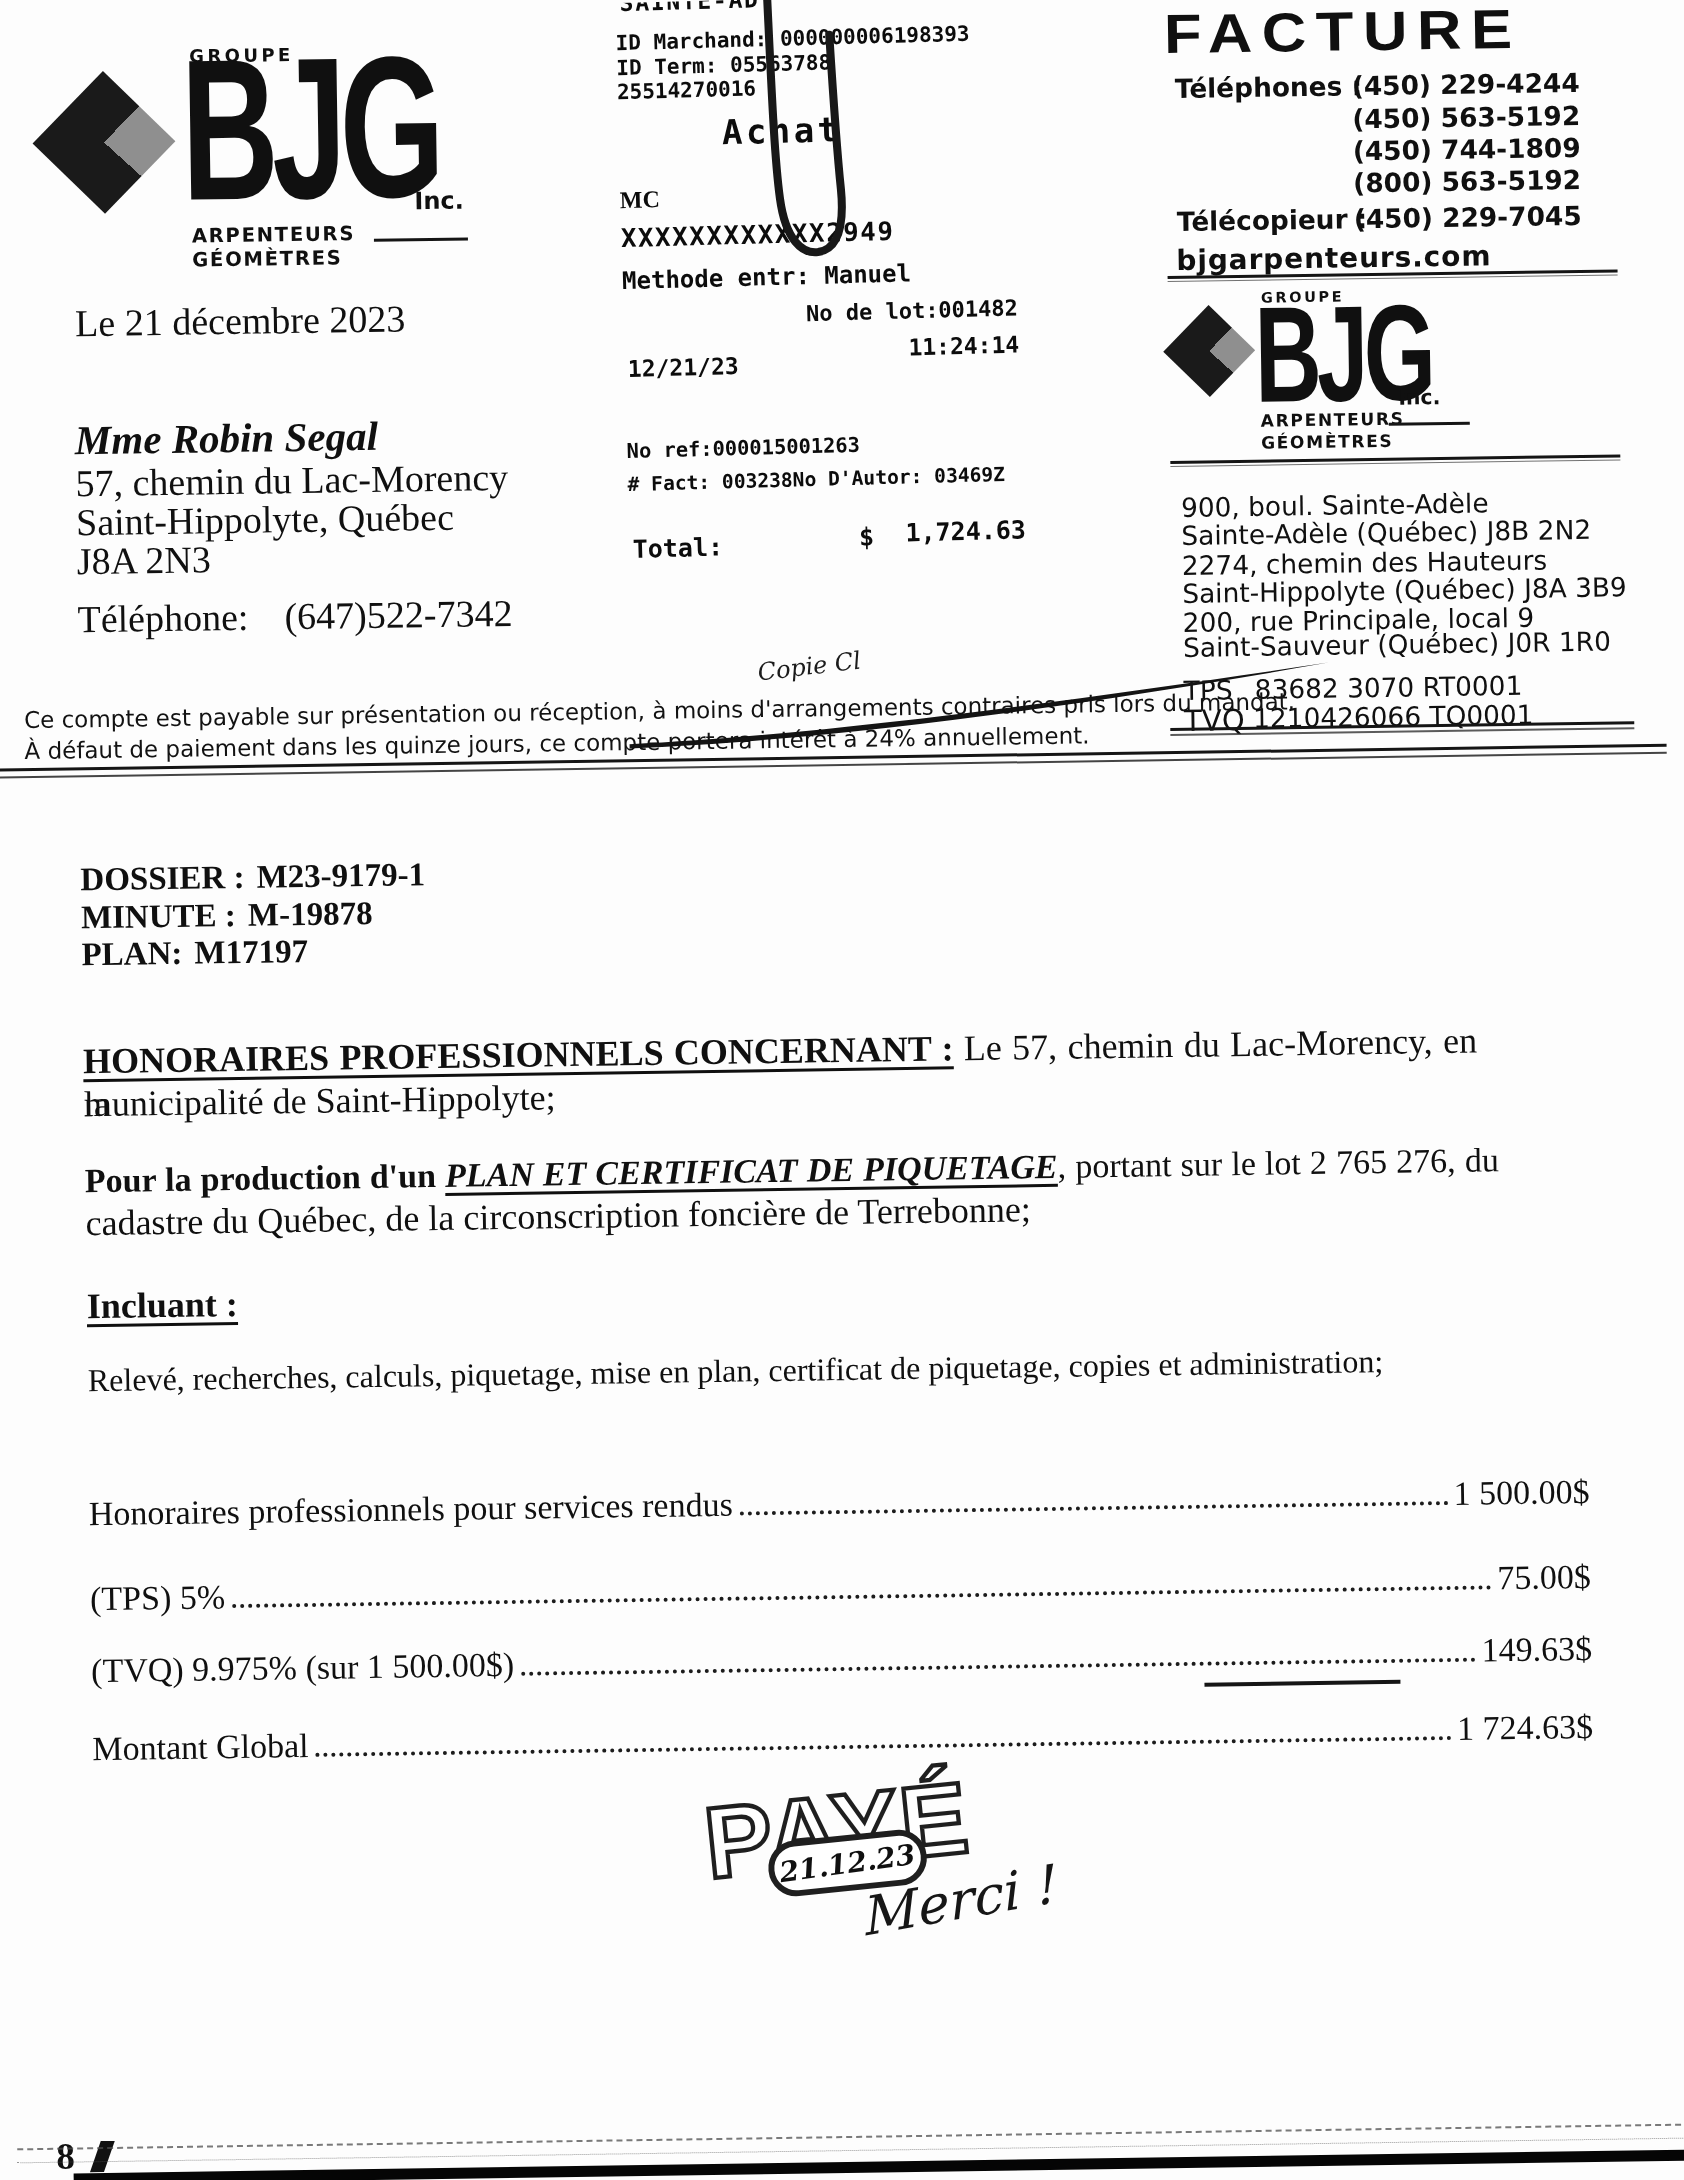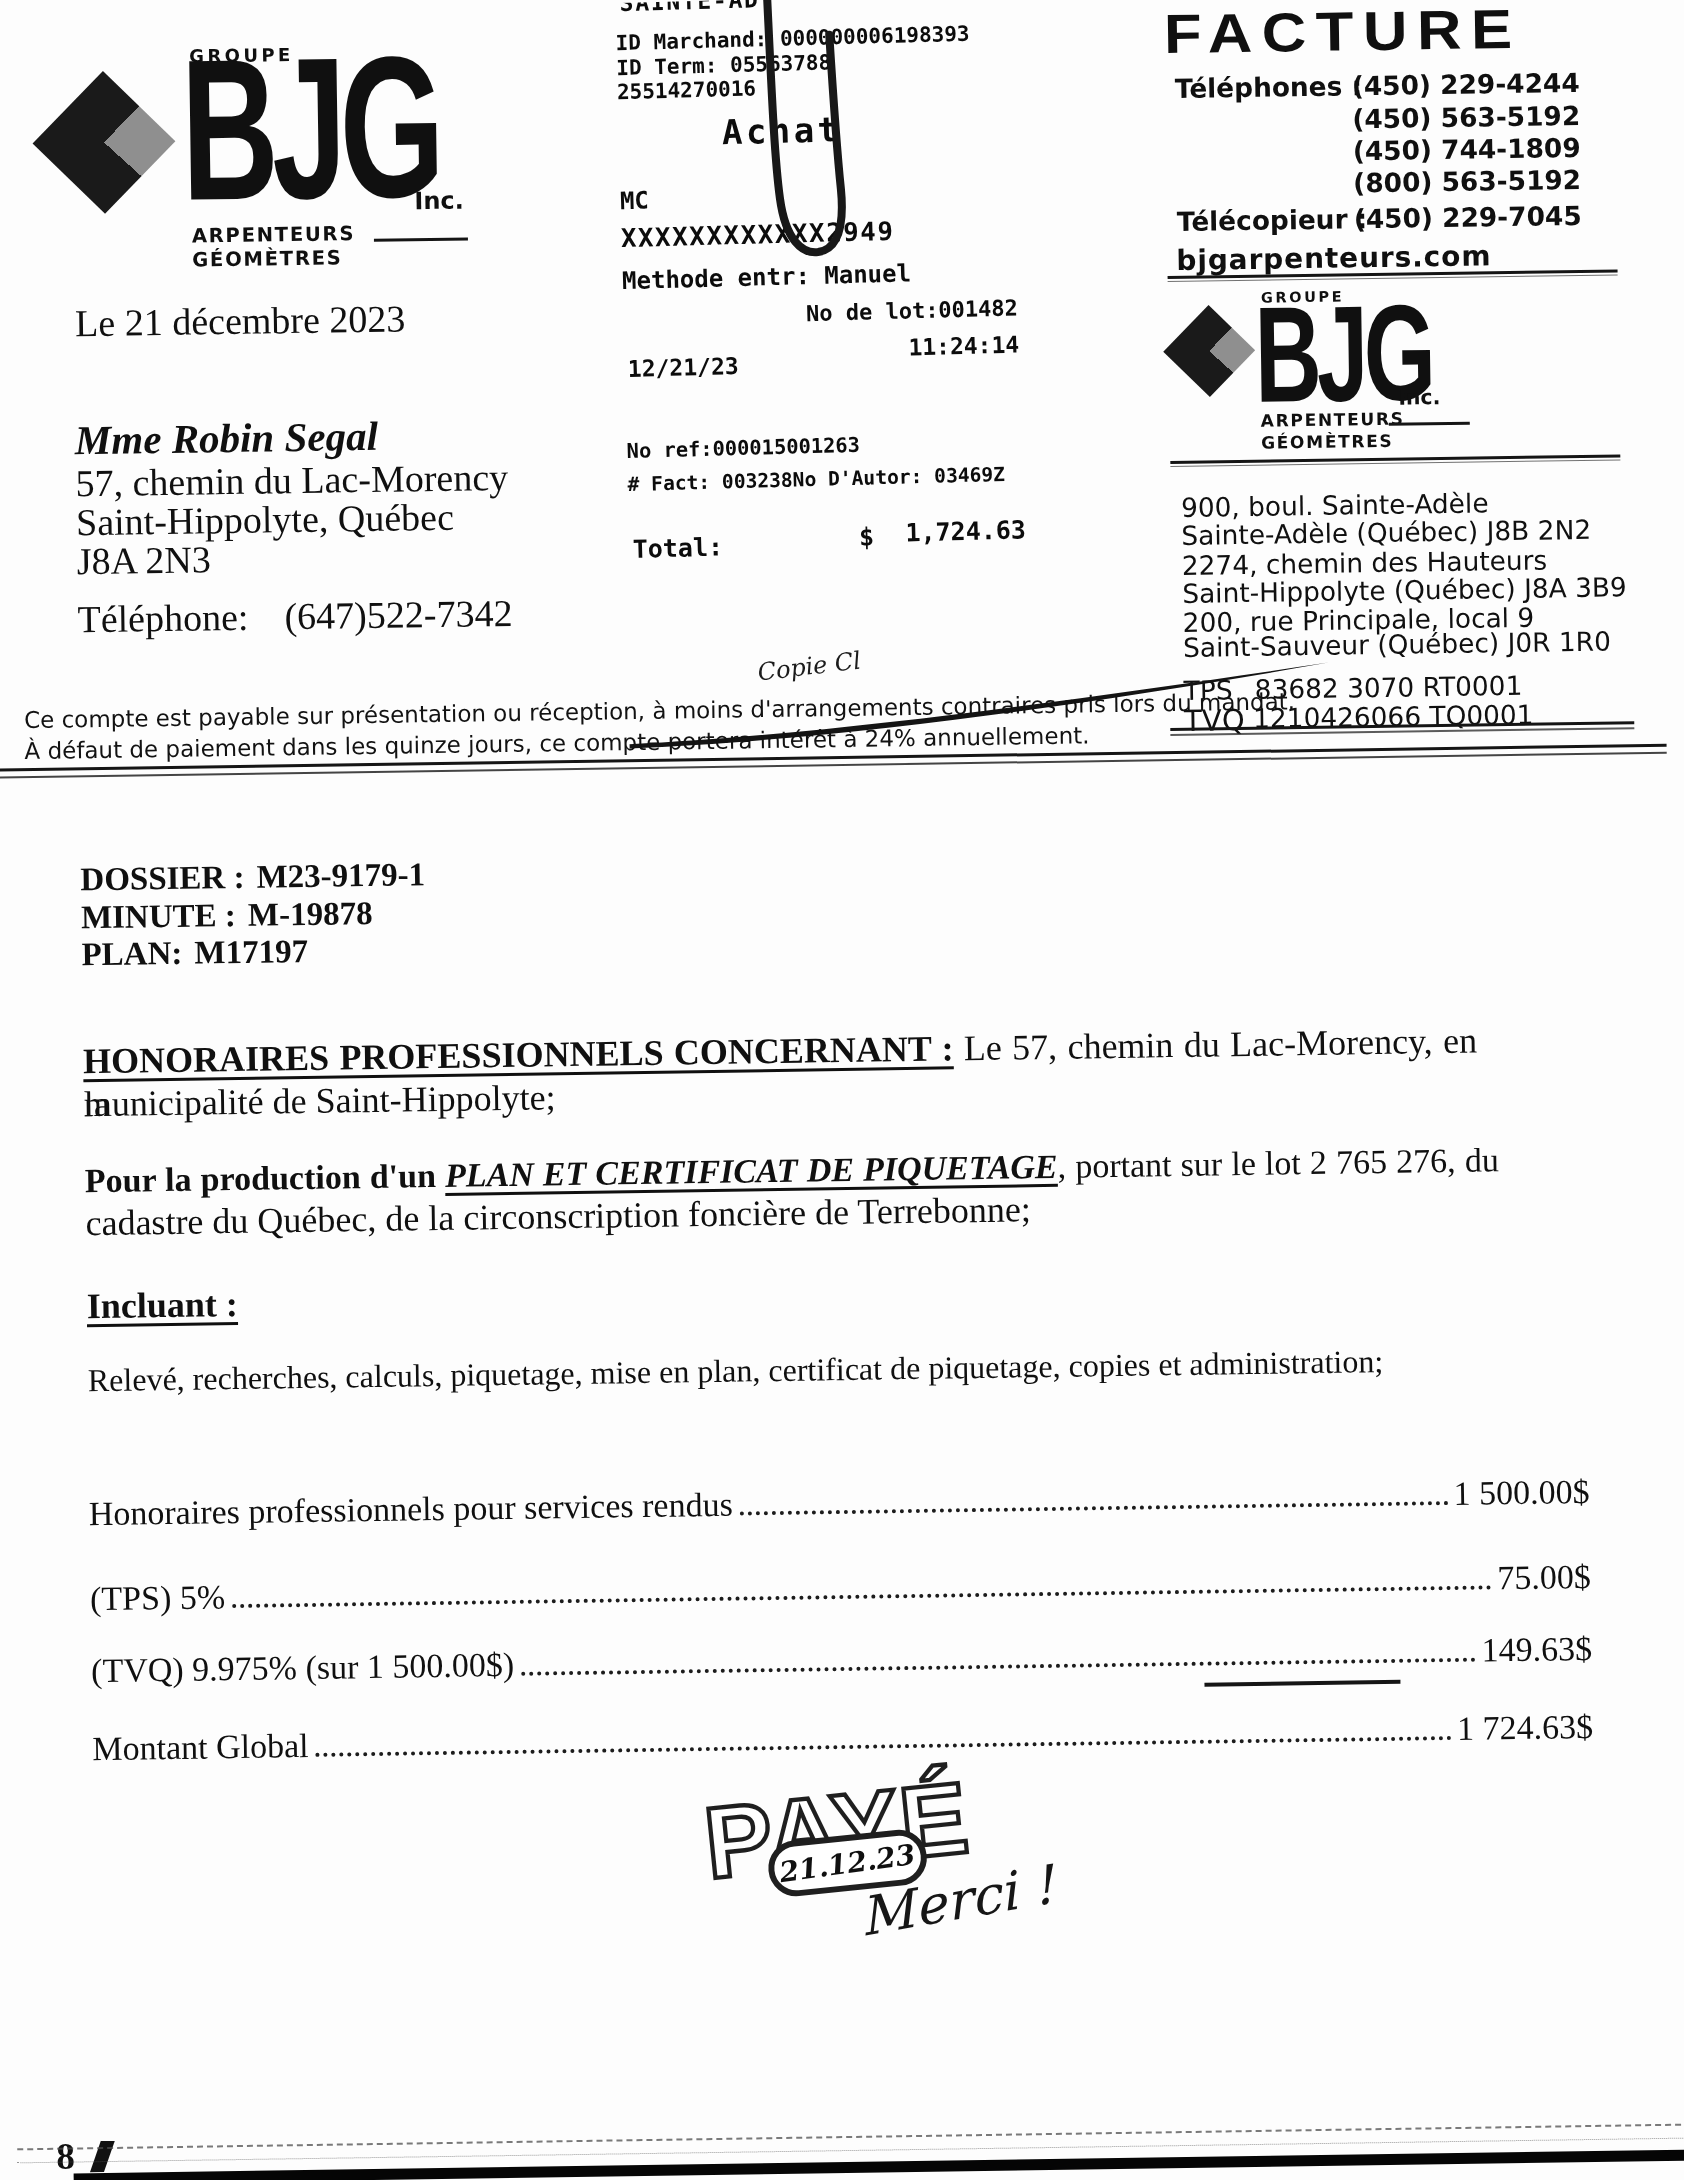--- a/index.html
+++ b/index.html
@@ -38,21 +38,21 @@
   
   #receipt{position:absolute;left:624px;top:0;width:402px;height:596px;
            transform:rotate(-0.7deg);transform-origin:left top;}
   #receipt .abs{color:#0c0c0c;}
   .rc-cut{left:10.2px;top:0;height:12.8px;overflow:hidden;width:358px;}
   .rc-cut span{display:block;margin-top:-12.8px;font-size:23px;letter-spacing:1.7px;}
   .rc-march{left:5.1px;top:28px;font-size:21px;}
   .rc-term{left:5.1px;top:53px;font-size:21px;}
   .rc-seq{left:5.1px;top:77px;font-size:21px;}
   .rc-achat{left:109px;top:112px;font-size:34px;letter-spacing:3.4px;}
-  .rc-mc{left:5.1px;top:184px;font-size:24px;}
+  .rc-mc{left:5.1px;top:184px;font-size:24px;font-family:Liberation Serif, serif;}
   .rc-card{left:5.1px;top:220px;font-size:25.6px;letter-spacing:1.7px;}
   .rc-meth{left:5.1px;top:264px;font-size:24px;}
   .rc-lot{left:0;top:303px;width:400px;text-align:right;font-size:22px;}
   .rc-date{left:8.5px;top:353px;font-size:23px;}
   .rc-time{right:1.7px;top:339px;font-size:23px;}
   .rc-ref{left:5.1px;top:436px;font-size:20.4px;}
   .rc-fact{left:5.1px;top:470px;font-size:19.6px;}
   .rc-totl{left:8.5px;top:532px;font-size:25px;}
   .rc-cur{left:235px;top:526px;font-size:25px;}
   .rc-totv{right:0;top:523px;font-size:25px;}

